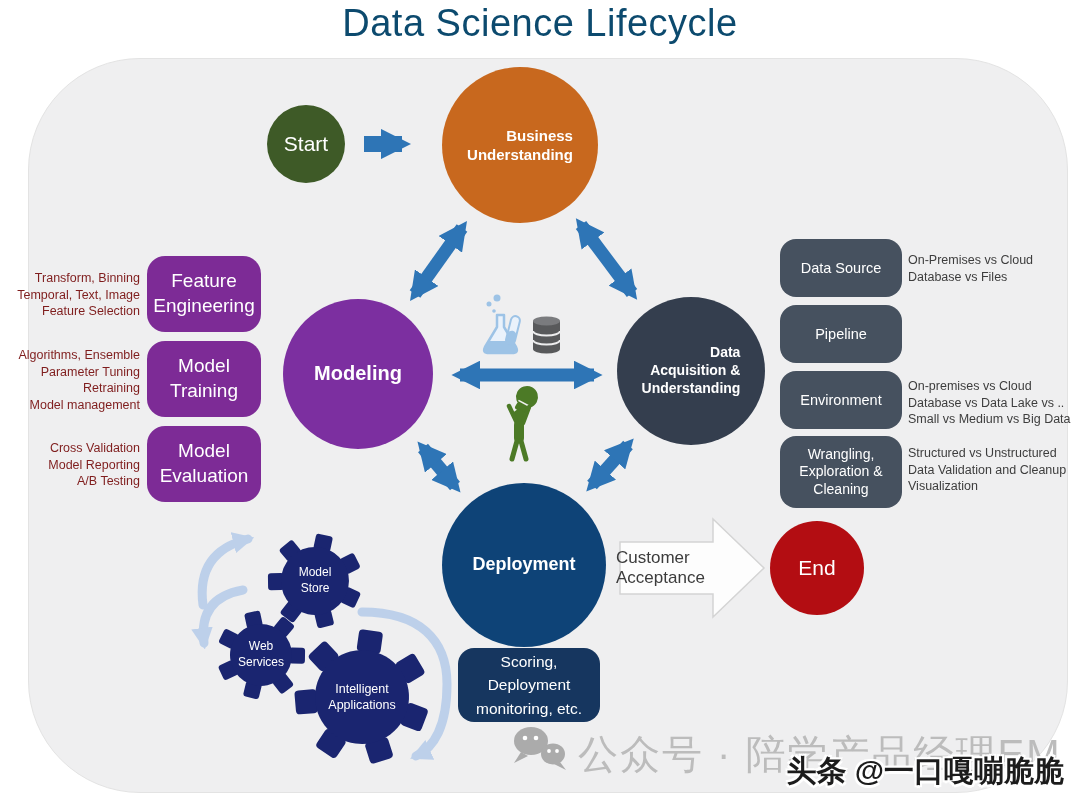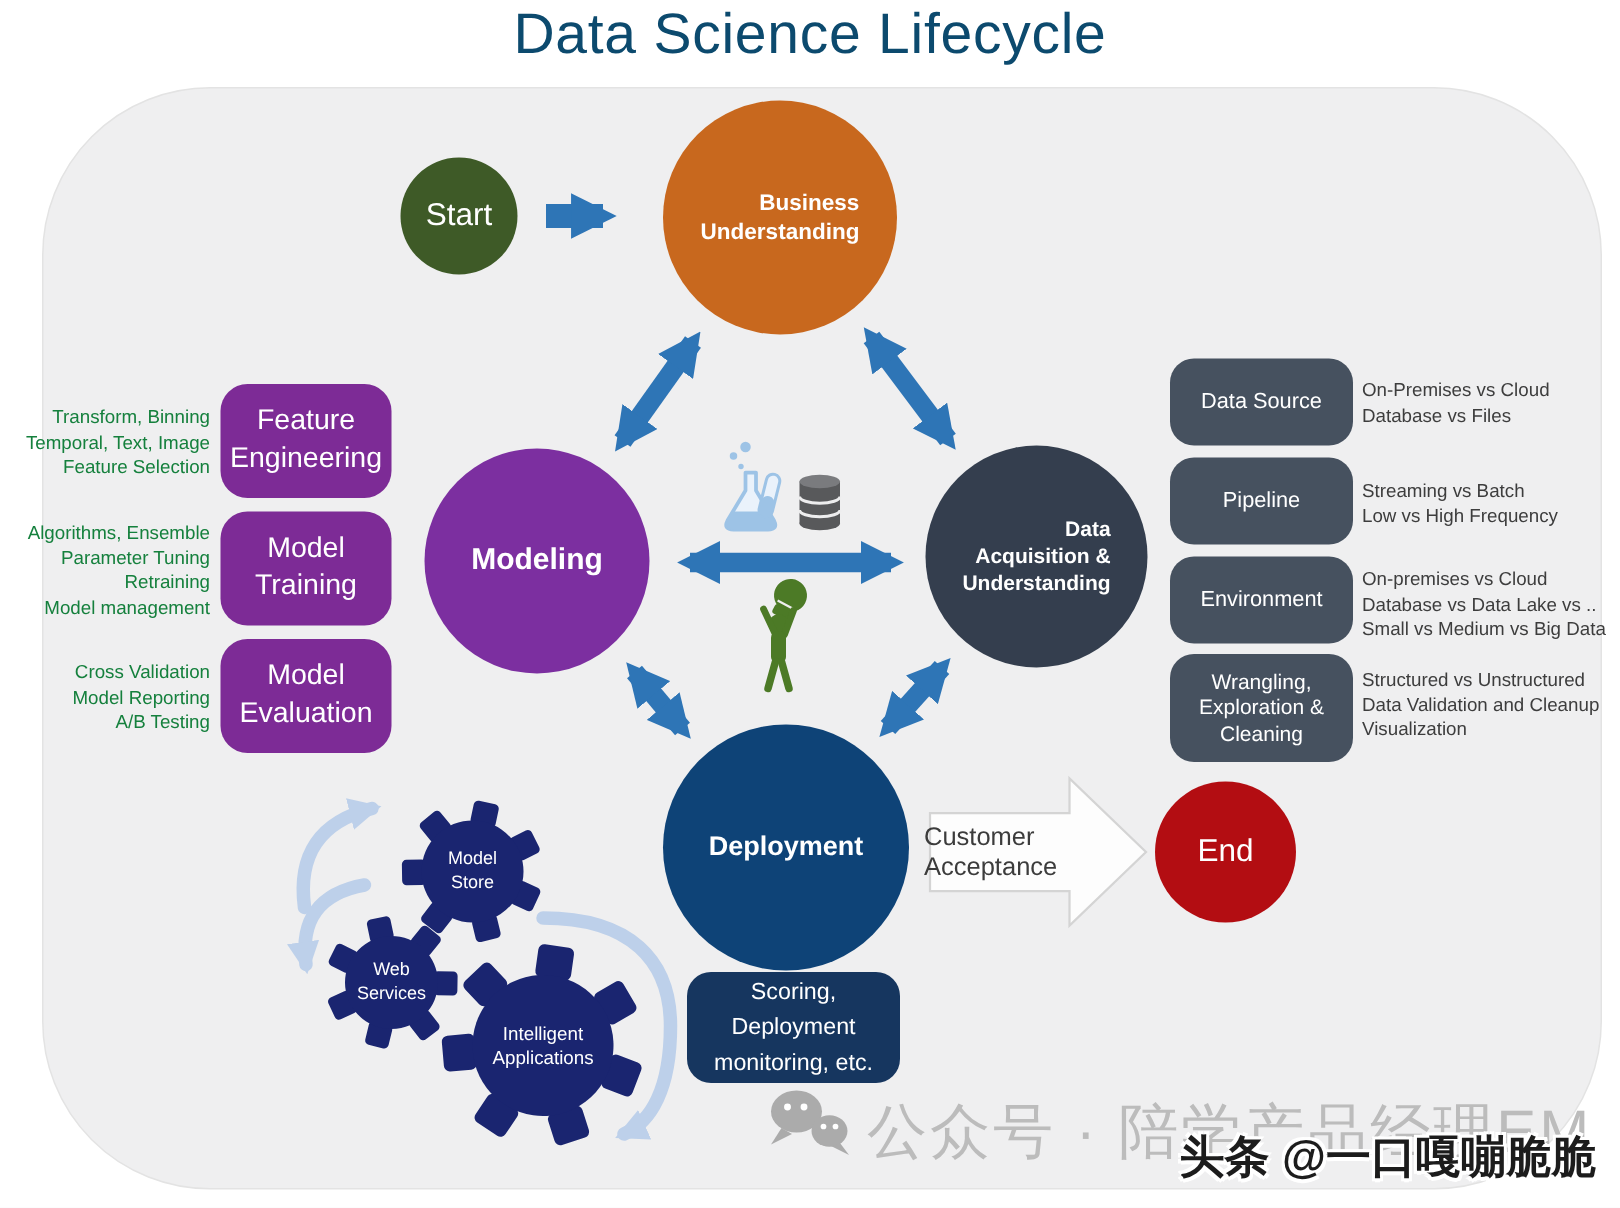--- a/index.html
+++ b/index.html
@@ -38,21 +38,21 @@
   .sbox {
     position:absolute; left:780px; width:122px; background:#46515f; border-radius:16px;
     color:#fff; font-size:14.5px; display:flex; align-items:center; justify-content:center;
     text-align:center; white-space:pre-line; z-index:3; line-height:1.25;
   }
   #sb1 { top:239px; height:58px; }
   #sb2 { top:305px; height:58px; }
   #sb3 { top:371px; height:58px; }
   #sb4 { top:436px; height:72px; font-size:14px; }
   .lnote {
-    position:absolute; right:940px; text-align:right; font-size:12.5px; color:#15803d;
+    position:absolute; right:940px; text-align:right; font-size:12.5px; color:#7f1d1d;
     line-height:1.33; white-space:pre-line; z-index:3;
   }
   #ln1 { top:270px; } #ln2 { top:347px; } #ln3 { top:440px; }
   .rnote {
     position:absolute; left:908px; text-align:left; font-size:12.5px; color:#3d3d3d;
     line-height:1.33; white-space:pre-line; z-index:3;
   }
   #rn1 { top:252px; } #rn2 { top:319px; } #rn3 { top:378px; } #rn4 { top:445px; }
   .glabel {
     position:absolute; color:#fff; text-align:center; white-space:pre-line;
@@ -222,22 +222,20 @@
 Evaluation</div>
 
   <div class="sbox" id="sb1">Data Source</div>
   <div class="sbox" id="sb2">Pipeline</div>
   <div class="sbox" id="sb3">Environment</div>
   <div class="sbox" id="sb4">Wrangling,
 Exploration &amp;
 Cleaning</div>
   <div class="rnote" id="rn1">On-Premises vs Cloud
 Database vs Files</div>
-  <div class="rnote" id="rn2">Streaming vs Batch
-Low vs High Frequency</div>
   <div class="rnote" id="rn3">On-premises vs Cloud
 Database vs Data Lake  vs ..
 Small vs Medium vs Big Data</div>
   <div class="rnote" id="rn4">Structured vs Unstructured
 Data Validation and Cleanup
 Visualization</div>
 
   <div class="glabel" id="gl1">Model
 Store</div>
   <div class="glabel" id="gl2">Web

